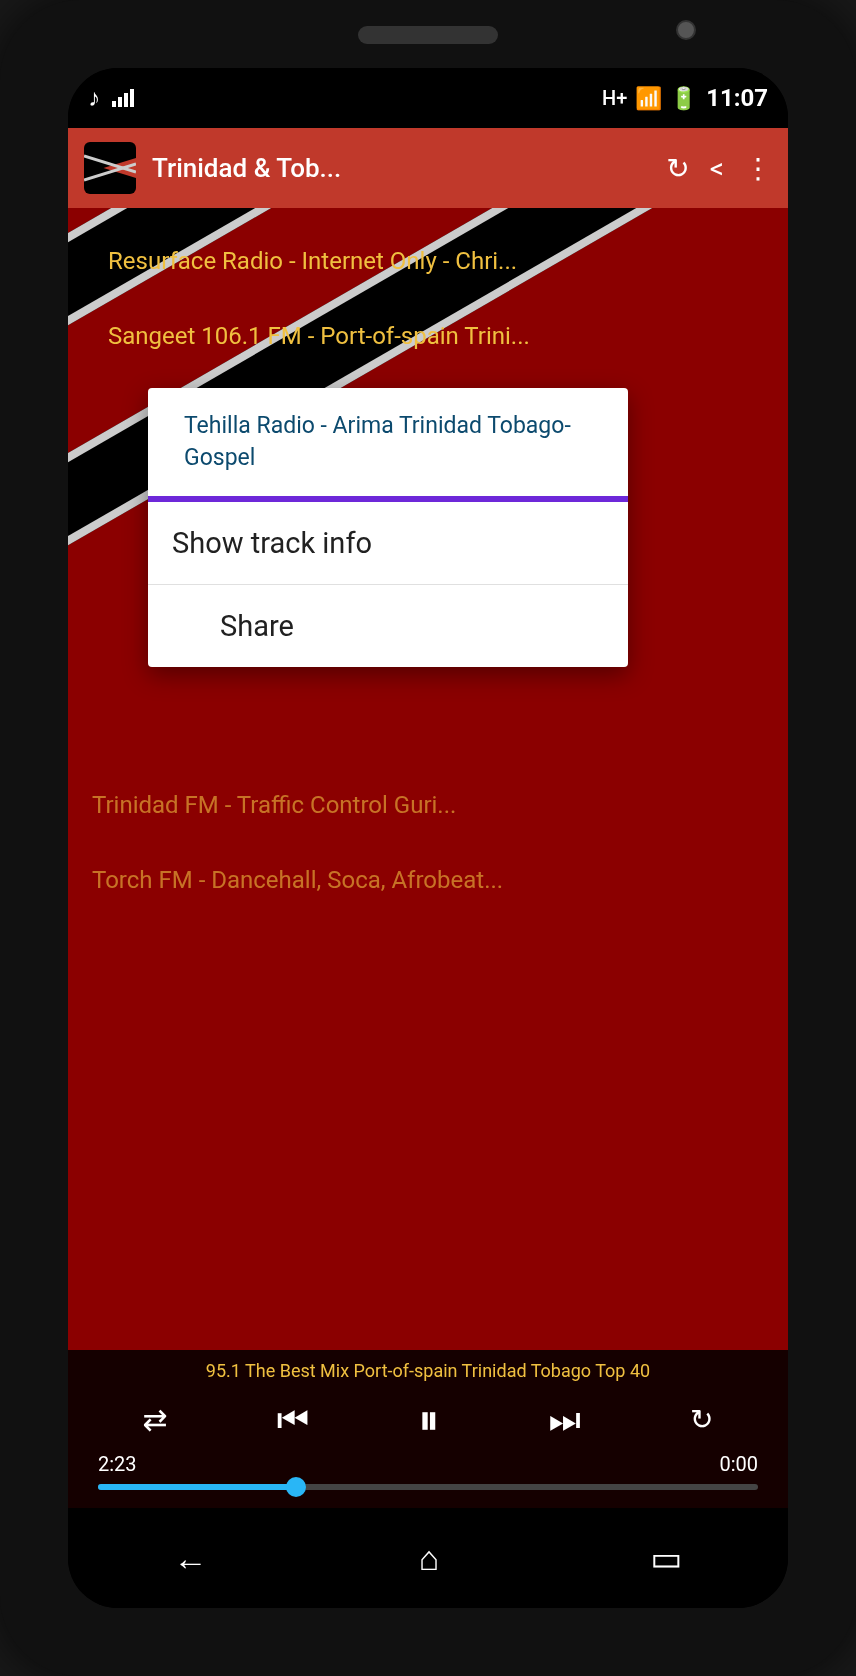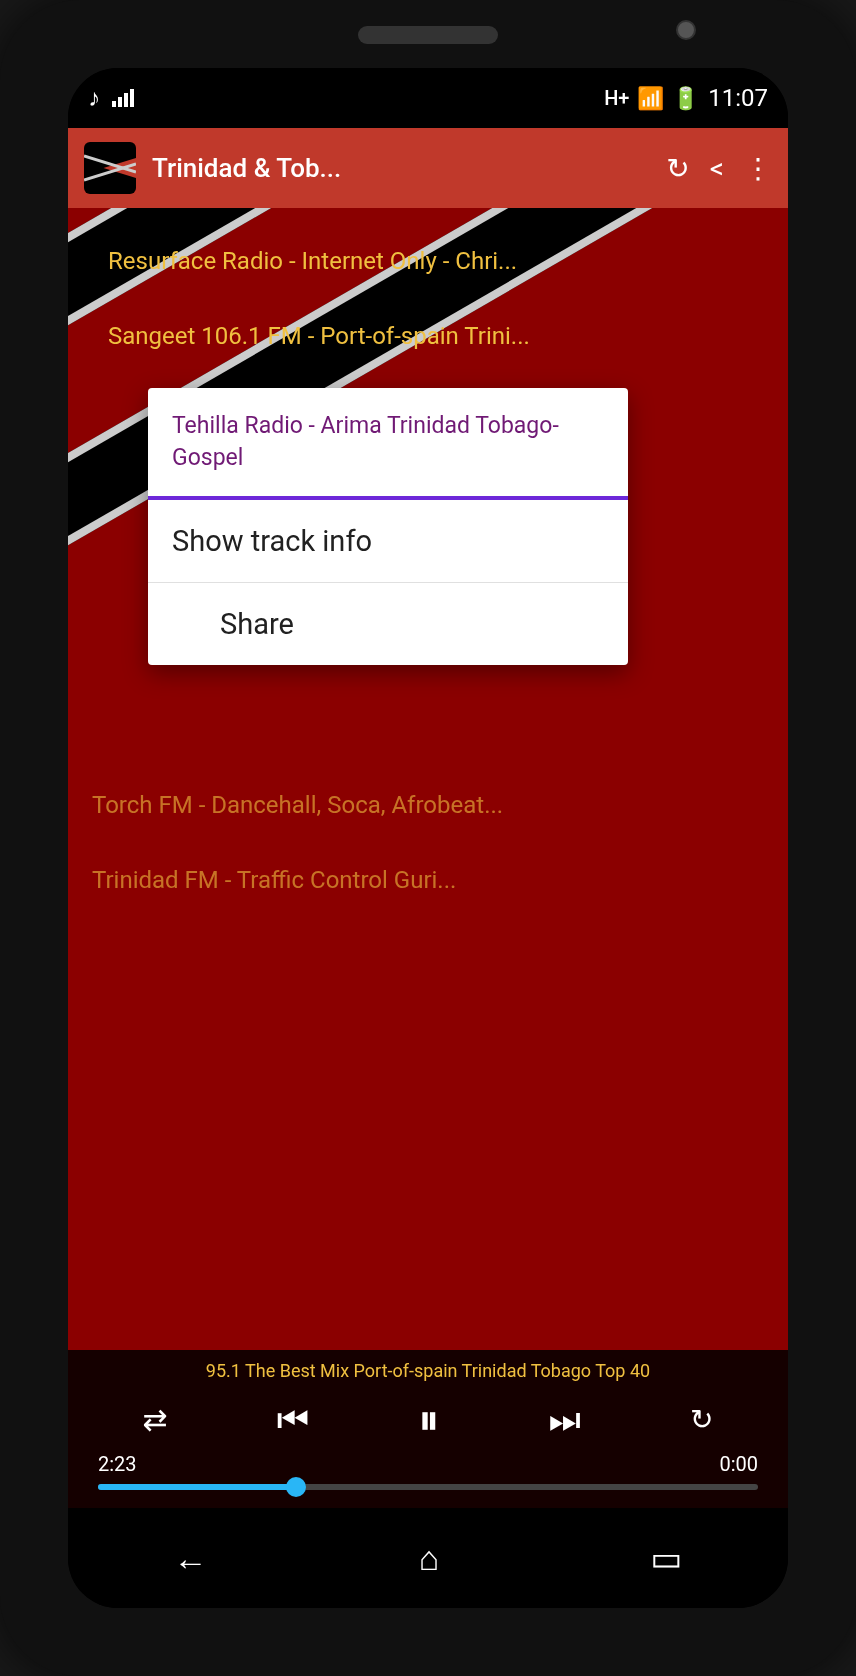--- a/index.html
+++ b/index.html
@@ -240,26 +240,26 @@
       top: 180px;
       left: 80px;
       width: 480px;
       background: #fff;
       border-radius: 4px;
       overflow: hidden;
       box-shadow: 0 8px 24px rgba(0,0,0,0.4);
     }
 
     .dialog-title {
-      padding: 22px 24px;
-      color: #701a75;
+      padding: 22px 36px;
+      color: #0c4a6e;
       font-size: 23px;
       font-weight: 400;
       line-height: 1.4;
-      border-bottom: 4px solid #6d28d9;
+      border-bottom: 6px solid #6d28d9;
     }
 
     .dialog-item {
       padding: 24px 24px;
       color: #212121;
       font-size: 29px;
       font-weight: 400;
       cursor: pointer;
       border-bottom: 1px solid #e0e0e0;
     }
@@ -340,21 +340,21 @@
           <div class="bar" style="height:6px;"></div>
           <div class="bar" style="height:10px;"></div>
           <div class="bar" style="height:14px;"></div>
           <div class="bar" style="height:18px;"></div>
         </div>
       </div>
       <div class="status-right">
         <span style="font-size:20px;">H+</span>
         <span style="font-size:22px;">📶</span>
         <span style="font-size:22px;">🔋</span>
-        <span style="font-size:24px; font-weight:400;">11:07</span>
+        <span style="font-size:24px; font-weight:700;">11:07</span>
       </div>
     </div>
 
     <div class="app-bar">
       <div class="app-icon">
         <svg width="52" height="52" viewBox="0 0 52 52">
           <rect width="52" height="52" fill="#c0392b"></rect>
           <polygon points="0,0 52,0 52,16 0,32" fill="#000"></polygon>
           <polygon points="0,20 52,36 52,52 0,52" fill="#000"></polygon>
           <line x1="0" y1="14" x2="52" y2="30" stroke="#ccc" stroke-width="3"></line>
@@ -385,24 +385,24 @@
 
       <div class="dialog-overlay">
         <div class="dialog">
           <div class="dialog-title">Tehilla Radio - Arima Trinidad Tobago- Gospel</div>
           <div class="dialog-item">Show track info</div>
           <div class="dialog-item">Share</div>
         </div>
 
         <div style="position:absolute; top:560px; left:0; right:0; z-index:1;">
           <div class="radio-item dimmed">
-            <span>Torch FM -  Dancehall, Soca, Afrobeat...</span>
+            <span>Trinidad FM - Traffic Control Guri...</span>
           </div>
           <div class="radio-item dimmed">
-            <span>Trinidad FM - Traffic Control Guri...</span>
+            <span>Torch FM -  Dancehall, Soca, Afrobeat...</span>
           </div>
         </div>
       </div>
 
       <div class="player-bar">
         <div class="now-playing-label">95.1 The Best Mix Port-of-spain Trinidad Tobago Top 40</div>
         <div class="player-controls">
           <span class="ctrl-btn shuffle">⇄</span>
           <span class="ctrl-btn">⏮</span>
           <span class="ctrl-btn" style="font-size:42px;">⏸</span>

